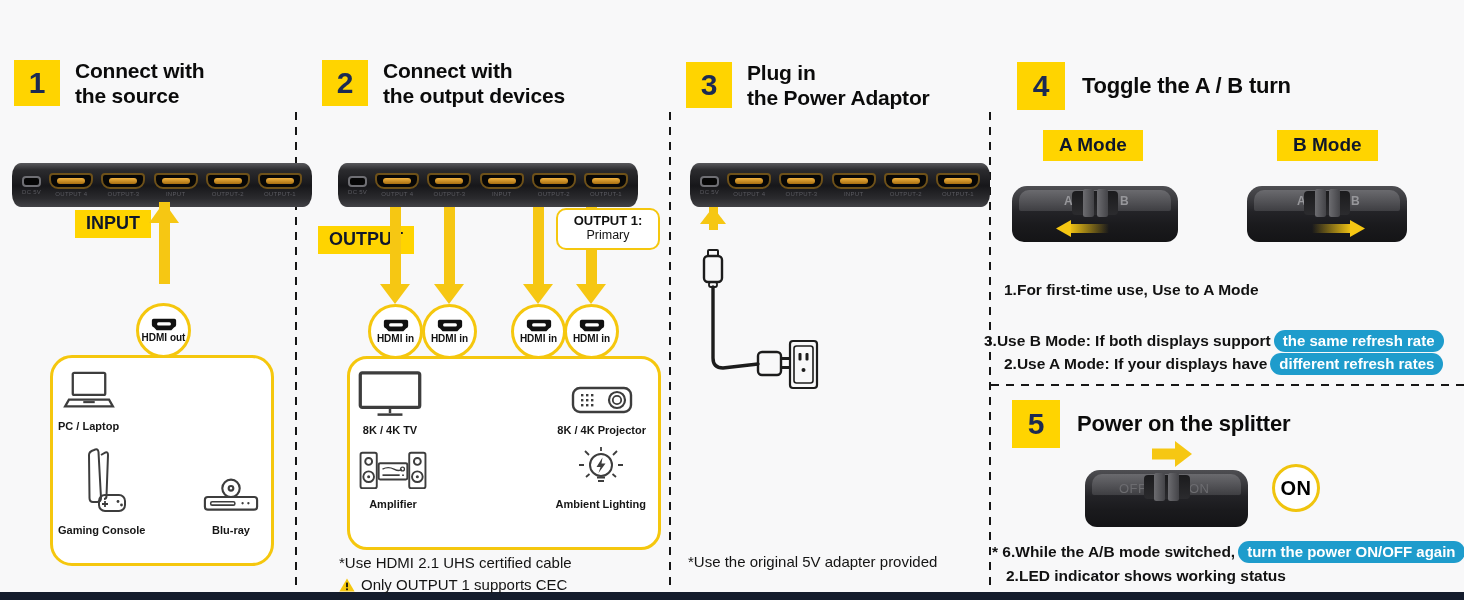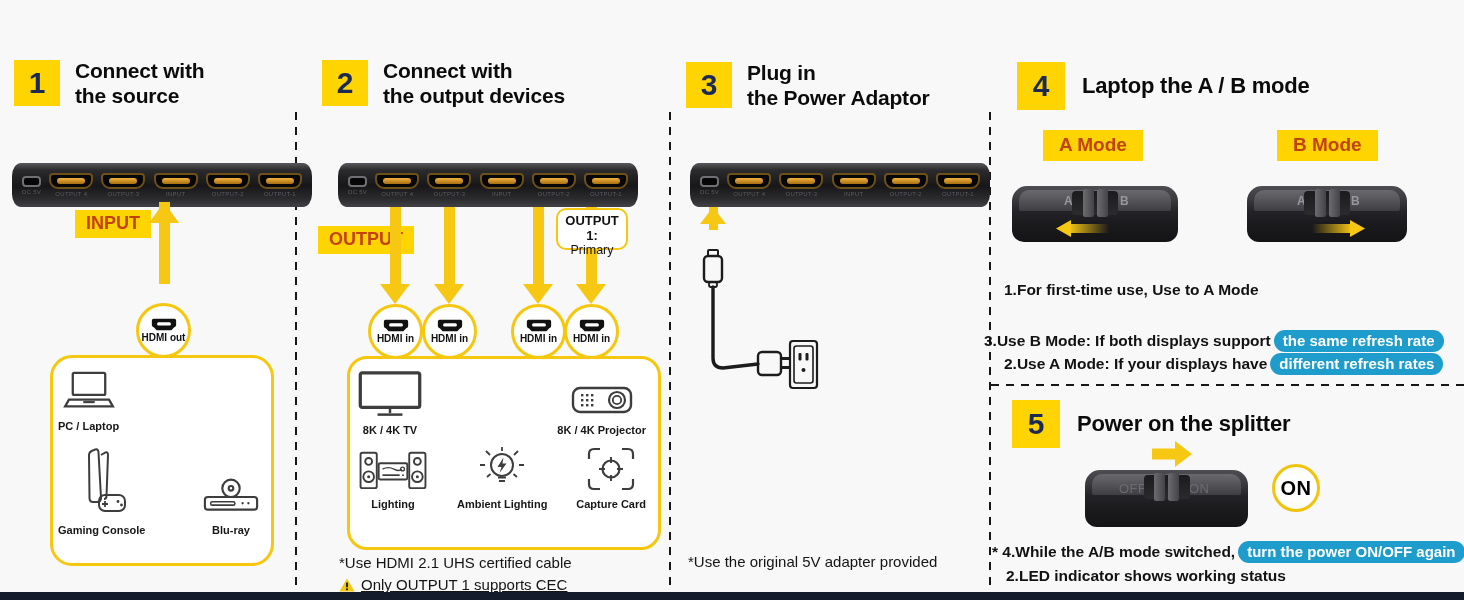--- a/index.html
+++ b/index.html
@@ -11,21 +11,21 @@
   .hsep{position:absolute;height:2px;
         background:repeating-linear-gradient(90deg,#161616 0 8px,transparent 8px 15px);}
   .footerbar{position:absolute;left:0;right:0;bottom:0;height:8px;background:#141C2C;}
   
   .head{position:absolute;display:flex;align-items:center;gap:15px;}
   .badge{width:46px;height:46px;background:#FFD400;display:flex;align-items:center;justify-content:center;
          font-size:30px;font-weight:bold;color:#1B2A52;flex:0 0 auto;}
   .t2{font-size:21px;font-weight:bold;color:#0b0b0b;line-height:25px;letter-spacing:-0.2px;white-space:nowrap;}
   .t1{font-size:22px;font-weight:bold;color:#0b0b0b;letter-spacing:-0.2px;white-space:nowrap;}
   
-  .chip{position:absolute;background:#FFD400;color:#c2410c;font-weight:bold;font-size:18px;
+  .chip{position:absolute;background:#FFD400;color:#0f172a;font-weight:bold;font-size:18px;
         padding:3px 11px 4px;white-space:nowrap;}
   .chip.mode{font-size:19px;padding:4px 16px 5px;}
   
   .splitter{position:absolute;height:44px;width:280px;border-radius:9px/13px;
             background:linear-gradient(180deg,#59595d 0%,#2b2b2e 16%,#17171a 52%,#2a2a2d 80%,#424246 100%);
             display:flex;align-items:center;justify-content:space-between;padding:0 10px;box-sizing:content-box;}
   .pcol{display:flex;flex-direction:column;align-items:center;}
   .hdmiport{width:44px;height:16px;background:#070707;border:2px solid #6e5119;border-radius:4px 4px 9px 9px;
             display:flex;align-items:center;justify-content:center;box-sizing:border-box;}
   .hdmiport i{display:block;width:28px;height:6px;border-radius:3px;
@@ -251,21 +251,21 @@
     </div>
   <div class="arrow-down" style="left:523px;top:207px;">
       <div class="shaft" style="height:77px;"></div>
       <div class="head"></div>
     </div>
   <div class="arrow-down" style="left:576px;top:207px;">
       <div class="shaft" style="height:77px;"></div>
       <div class="head"></div>
     </div>
 
-  <div class="primarybox" style="left:556px;top:208px;width:72px;height:42px;">
+  <div class="primarybox" style="left:556px;top:208px;width:104px;height:42px;">
     <div class="l1">OUTPUT 1:</div>
     <div class="l2">Primary</div>
   </div>
 
   <div class="hcircle" style="left:368px;top:304px;">
     <svg width="26" height="13" viewBox="0 0 30 15">
         <path d="M3 1 H27 Q29 1 29 3 V8 Q29 10 26.5 11 L23.5 14 H6.5 L3.5 11 Q1 10 1 8 V3 Q1 1 3 1 Z" fill="#111"></path>
         <rect x="7" y="5" width="16" height="3.6" rx="1.8" fill="#fff"></rect>
       </svg>
     <div class="lbl">HDMI in</div>
@@ -334,46 +334,35 @@
           <circle cx="61.5" cy="29" r="5.6"></circle>
           <circle cx="61.5" cy="29" r="1.6" fill="#3d3d3d" stroke="none"></circle>
         <rect x="21" y="15" width="30" height="17" rx="1.5"></rect>
         <path d="M25 21 Q31 18 37 21 T45 21" stroke-width="1.4"></path>
         <circle cx="46" cy="21" r="2" stroke-width="1.4"></circle>
         <g fill="#3d3d3d" stroke="none">
             <rect x="25" y="26.5" width="18" height="1.8"></rect>
             <circle cx="46.5" cy="27.4" r="1"></circle>
           </g>
       </svg>
-      <div class="dlabel">Lighting</div>
+      <div class="dlabel">Amplifier</div>
     </div>
     <div class="ditem">
       <svg width="52" height="46" viewBox="0 0 52 46" fill="none" stroke="#3d3d3d" stroke-width="2">
         <circle cx="26" cy="20" r="11"></circle>
         <path d="M27.5 12.5 L21.5 22 H25.5 L23.5 28 L30.5 18.5 H26.5 Z" fill="#3d3d3d" stroke="none"></path>
         <path d="M22 32.5 h8 M23 36 h6" stroke-width="1.8"></path>
         <path d="M26 2 V6 M10 6 L14 10 M42 6 L38 10 M4 20 H9 M48 20 H43 M11 32 L14.5 29 M41 32 L37.5 29" stroke-width="1.8"></path>
       </svg>
       <div class="dlabel">Ambient Lighting</div>
     </div>
-    <div class="ditem">
-      <svg width="48" height="44" viewBox="0 0 48 44" fill="none" stroke="#3d3d3d" stroke-width="2.2">
-        <path d="M2 12 V7 Q2 2 7 2 H13"></path>
-        <path d="M35 2 H41 Q46 2 46 7 V12"></path>
-        <path d="M46 32 V37 Q46 42 41 42 H35"></path>
-        <path d="M13 42 H7 Q2 42 2 37 V32"></path>
-        <circle cx="24" cy="22" r="8.5"></circle>
-        <path d="M24 10 V16 M24 28 V34 M12 22 H18 M30 22 H36" stroke-width="1.9"></path>
-      </svg>
-      <div class="dlabel">Capture Card</div>
-    </div>
   </div>
 
   <div class="note" style="left:339px;top:554px;">*Use HDMI 2.1 UHS certified cable</div>
-  <div class="note flex" style="left:339px;top:576px;text-decoration:underline;">
+  <div class="note flex" style="left:339px;top:576px;">
     <svg width="16" height="14" viewBox="0 0 16 14">
       <polygon points="8,0.5 15.6,13.5 0.4,13.5" fill="#F5C70E"></polygon>
       <rect x="7.1" y="4.6" width="1.8" height="4.6" fill="#111"></rect>
       <rect x="7.1" y="10.4" width="1.8" height="1.8" fill="#111"></rect>
     </svg>
     <span>Only OUTPUT 1 supports CEC</span>
   </div>
 
   <div class="head" style="left:686px;top:60px;">
     <div class="badge">
@@ -445,21 +434,21 @@
         <circle cx="108.5" cy="124" r="2"></circle>
       </g>
   </svg>
 
   <div class="note" style="left:688px;top:553px;">*Use the original 5V adapter provided</div>
 
   <div class="head" style="left:1017px;top:62px;gap:17px;">
     <div class="badge" style="width:48px;height:48px;">
         <span>4</span>
       </div>
-    <div class="t1">Laptop the A / B mode</div>
+    <div class="t1">Toggle the A / B turn</div>
   </div>
 
   <div class="chip mode" style="left:1043px;top:130px;"><span>A Mode</span></div>
   <div class="chip mode" style="left:1277px;top:130px;"><span>B Mode</span></div>
 
   <div class="modedev" style="left:1012px;top:186px;width:166px;height:56px;">
     <div class="band"></div>
     <div class="ab" style="left:52px;">A</div>
     <div class="ab" style="left:108px;">B</div>
     <div class="slot">
@@ -530,20 +519,20 @@
         <div class="kn"></div>
         <div class="kn"></div>
       </div>
   </div>
 
   <div class="onbadge" style="left:1272px;top:464px;">
       <span>ON</span>
     </div>
 
   <div class="listline" style="left:992px;top:541px;">
-    <span>* 4.While the A/B mode switched,</span>
+    <span>* 6.While the A/B mode switched,</span>
     <span class="pill">turn the power ON/OFF again</span>
   </div>
   <div class="listline" style="left:1006px;top:567px;">
     <span>2.LED indicator shows working status</span>
   </div>
 
 </div>
 
 </body></html>

